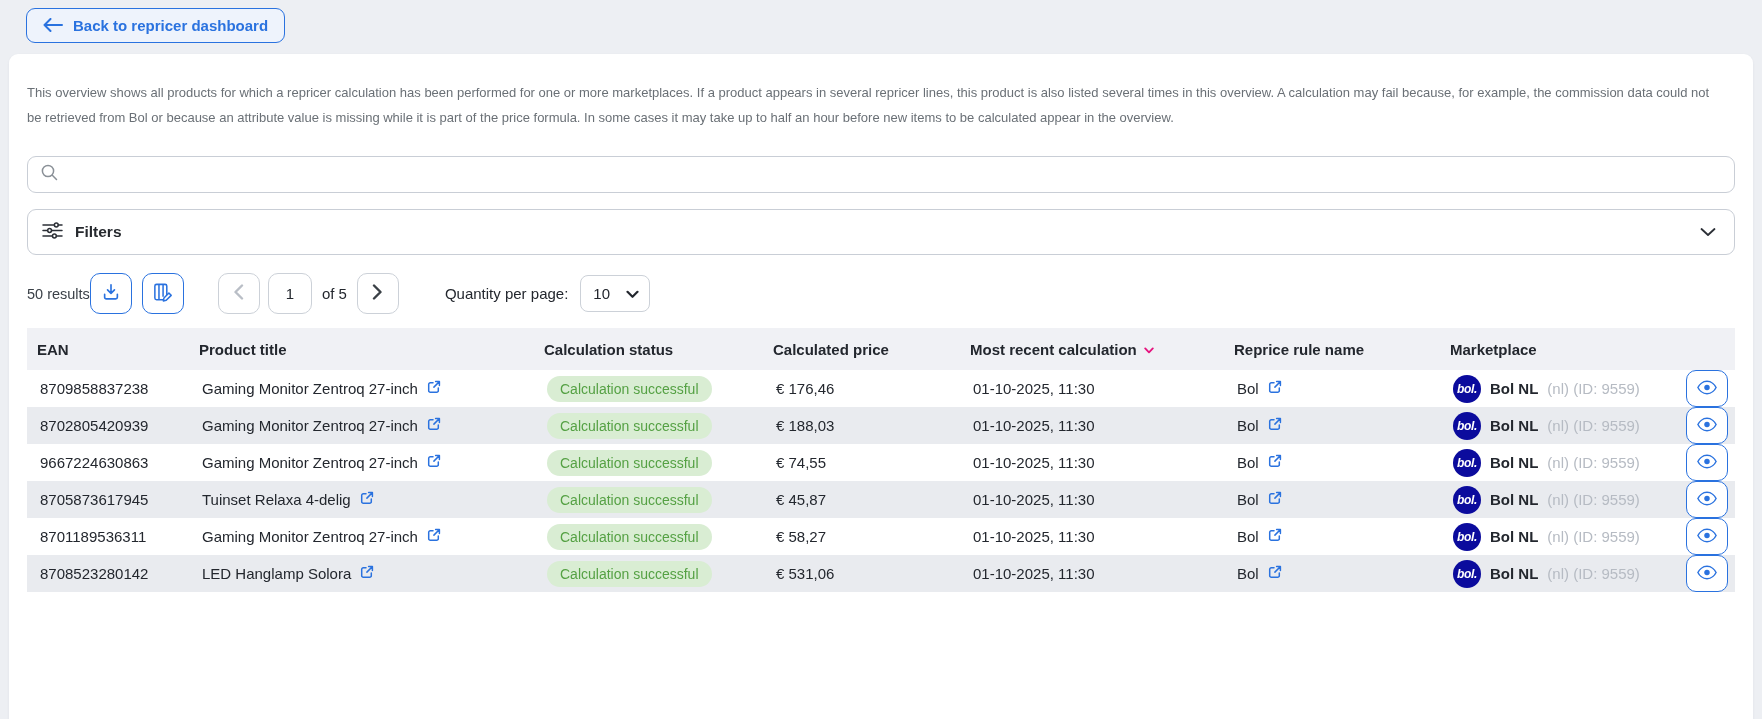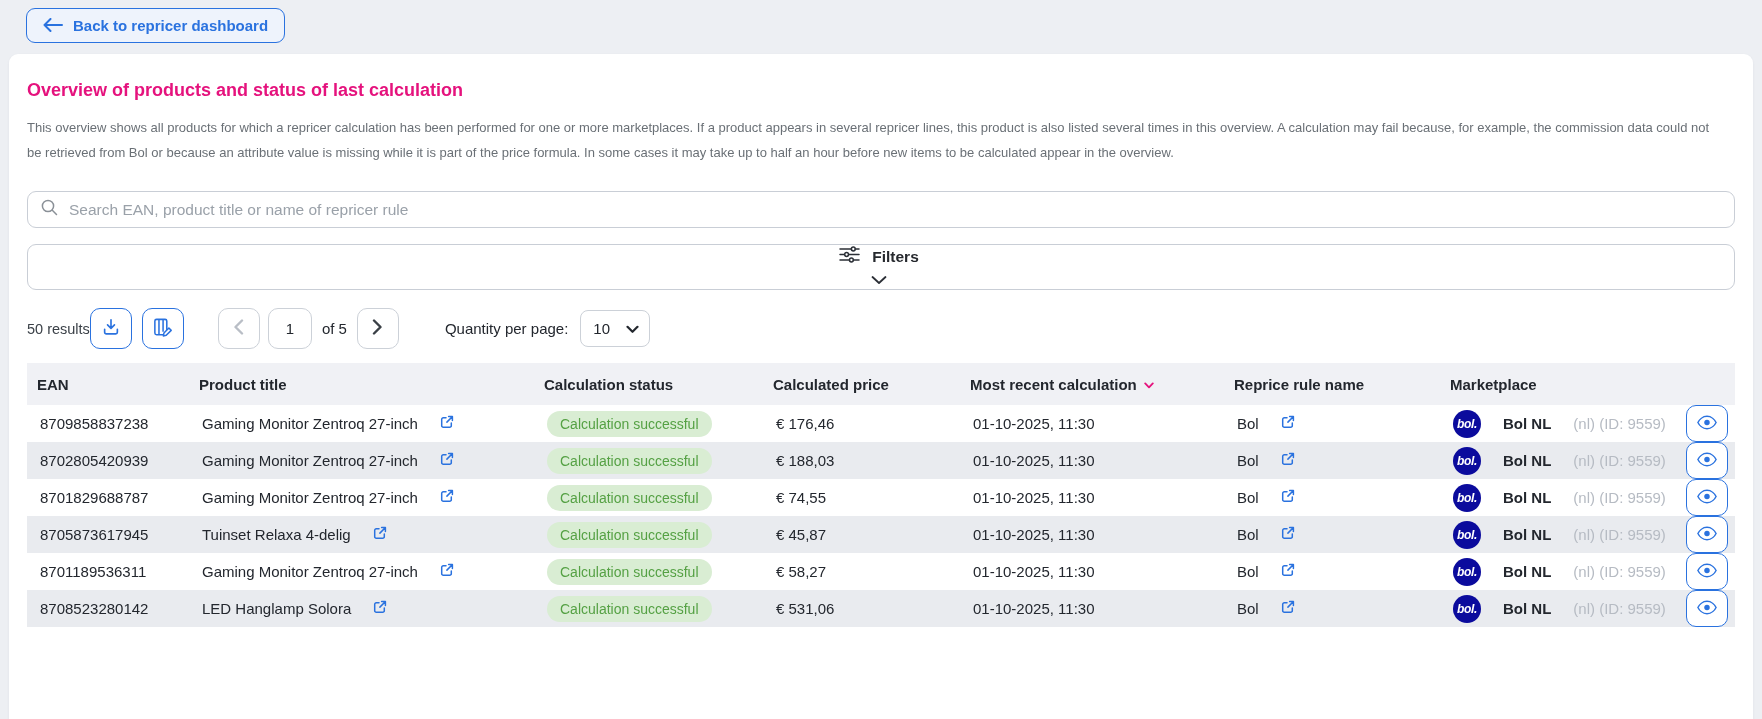--- a/index.html
+++ b/index.html
@@ -47,21 +47,21 @@
     border: none; outline: none; flex: 1; font-family: inherit;
     font-size: 15.5px; color: #23272e; background: transparent;
   }
   .search-box input::placeholder { color: #9aa1a9; }
 
   
   .filters-bar {
     display: flex; align-items: center; justify-content: space-between;
     border: 1px solid #c9ced6; border-radius: 9px;
     height: 46px; padding: 0 18px 0 14px; margin-bottom: 18px;
-    background: #fff; cursor: pointer; flex-direction: column;
+    background: #fff; cursor: pointer;
   }
   .filters-left { display: flex; align-items: center; gap: 12px; }
   .filters-label { font-size: 15.5px; font-weight: 700; color: #26292e; }
 
   
   .toolbar { display: flex; align-items: center; justify-content: flex-start; margin-bottom: 14px; }
   .results-count { font-size: 14.5px; color: #3b4148; }
   .toolbar-right { display: flex; align-items: center; }
   .icon-btn {
     width: 42px; height: 41px; border-radius: 10px; background: #fff;
@@ -90,21 +90,21 @@
   
   table { width: 100%; border-collapse: collapse; table-layout: fixed; }
   thead tr { background: #f0f1f5; height: 42px; }
   th {
     text-align: left; font-size: 15px; font-weight: 700; color: #23272e;
     padding-left: 10px; white-space: nowrap; cursor: pointer;
   }
   tbody tr { height: 36px; background: #ffffff; }
   tbody tr:nth-child(even) { background: #e9ebef; }
   td { font-size: 15px; color: #23272e; padding-left: 13px; white-space: nowrap; overflow: hidden; }
-  .cell-with-icon { display: inline-flex; align-items: center; gap: 22px; }
+  .cell-with-icon { display: inline-flex; align-items: center; gap: 9px; }
   .badge {
     display: inline-block; background: #d9edd3; color: #55a144;
     font-size: 14px; padding: 5px 13px; border-radius: 13px;
   }
   .sort-caret { margin-left: 7px; vertical-align: 1px; }
   .bol-logo {
     display: inline-flex; align-items: center; justify-content: center;
     width: 28px; height: 28px; border-radius: 50%;
     background: #0b0b9d; color: #fff; font-weight: 700; font-style: italic;
     font-size: 12px; letter-spacing: -.3px; flex: none;
@@ -127,31 +127,29 @@
       <svg width="20" height="14" viewBox="0 0 20 14" fill="none">
           <path d="M19 7H1.5M7.5 1 1.5 7l6 6" stroke="#2a72df" stroke-width="2" stroke-linecap="round" stroke-linejoin="round"></path>
         </svg>
     </span>
     <span>Back to repricer dashboard</span>
   </button>
 </div>
 
 <div class="card">
 
-  <h2 class="card-heading">Overview of products and status of last calculation</h2>
   <p class="card-description">This overview shows all products for which a repricer calculation has been performed for one or more marketplaces. If a product appears in several repricer lines, this product is also listed several times in this overview. A calculation may fail because, for example, the commission data could not be retrieved from Bol or because an attribute value is missing while it is part of the price formula. In some cases it may take up to half an hour before new items to be calculated appear in the overview.</p>
 
   <div class="search-box">
     <span>
       <svg width="19" height="19" viewBox="0 0 19 19" fill="none">
           <circle cx="8" cy="8" r="5.6" stroke="#8a9097" stroke-width="1.5"></circle>
           <path d="m12.3 12.3 4.2 4.2" stroke="#8a9097" stroke-width="1.5" stroke-linecap="round"></path>
         </svg>
     </span>
-    <input type="text" placeholder="Search EAN, product title or name of repricer rule" style="">
   </div>
 
   <div class="filters-bar">
     <div class="filters-left">
       <span>
         <svg width="21" height="19" viewBox="0 0 21 19" fill="none" stroke="#2b2f36" stroke-width="1.5" stroke-linecap="round">
           <path d="M1 4h11M16.5 4H20"></path>
             <circle cx="14.3" cy="4" r="1.9"></circle>
           <path d="M1 9.5h4M10 9.5h10"></path>
             <circle cx="7.6" cy="9.5" r="1.9"></circle>
@@ -330,21 +328,21 @@
           <svg width="20" height="15" viewBox="0 0 22 16" fill="none">
                   <path d="M11 1.2C6 1.2 2.3 5.3 1 8c1.3 2.7 5 6.8 10 6.8S19.7 10.7 21 8c-1.3-2.7-5-6.8-10-6.8Z" stroke="#2a72df" stroke-width="1.6"></path>
                   <circle cx="11" cy="8" r="3" fill="#2a72df"></circle>
                 </svg>
         </span>
       </button>
     </td>
   </tr>
 
   <tr>
-    <td><span>8701829688787</span></td>
+    <td><span>9667224630863</span></td>
     <td>
       <span class="cell-with-icon">
         <span>Gaming Monitor Zentroq 27-inch</span>
         <span>
           <svg width="14" height="14" viewBox="0 0 14 14" fill="none" stroke="#2a72df" stroke-width="1.5" stroke-linecap="round" stroke-linejoin="round">
                   <path d="M6 2.7H3.3A1.6 1.6 0 0 0 1.7 4.3v6.4a1.6 1.6 0 0 0 1.6 1.6h6.4a1.6 1.6 0 0 0 1.6-1.6V8.1"></path>
                   <path d="M8.6 1.6h3.8v3.8M12.2 1.8 6.9 7.1"></path>
                 </svg>
         </span>
       </span>

